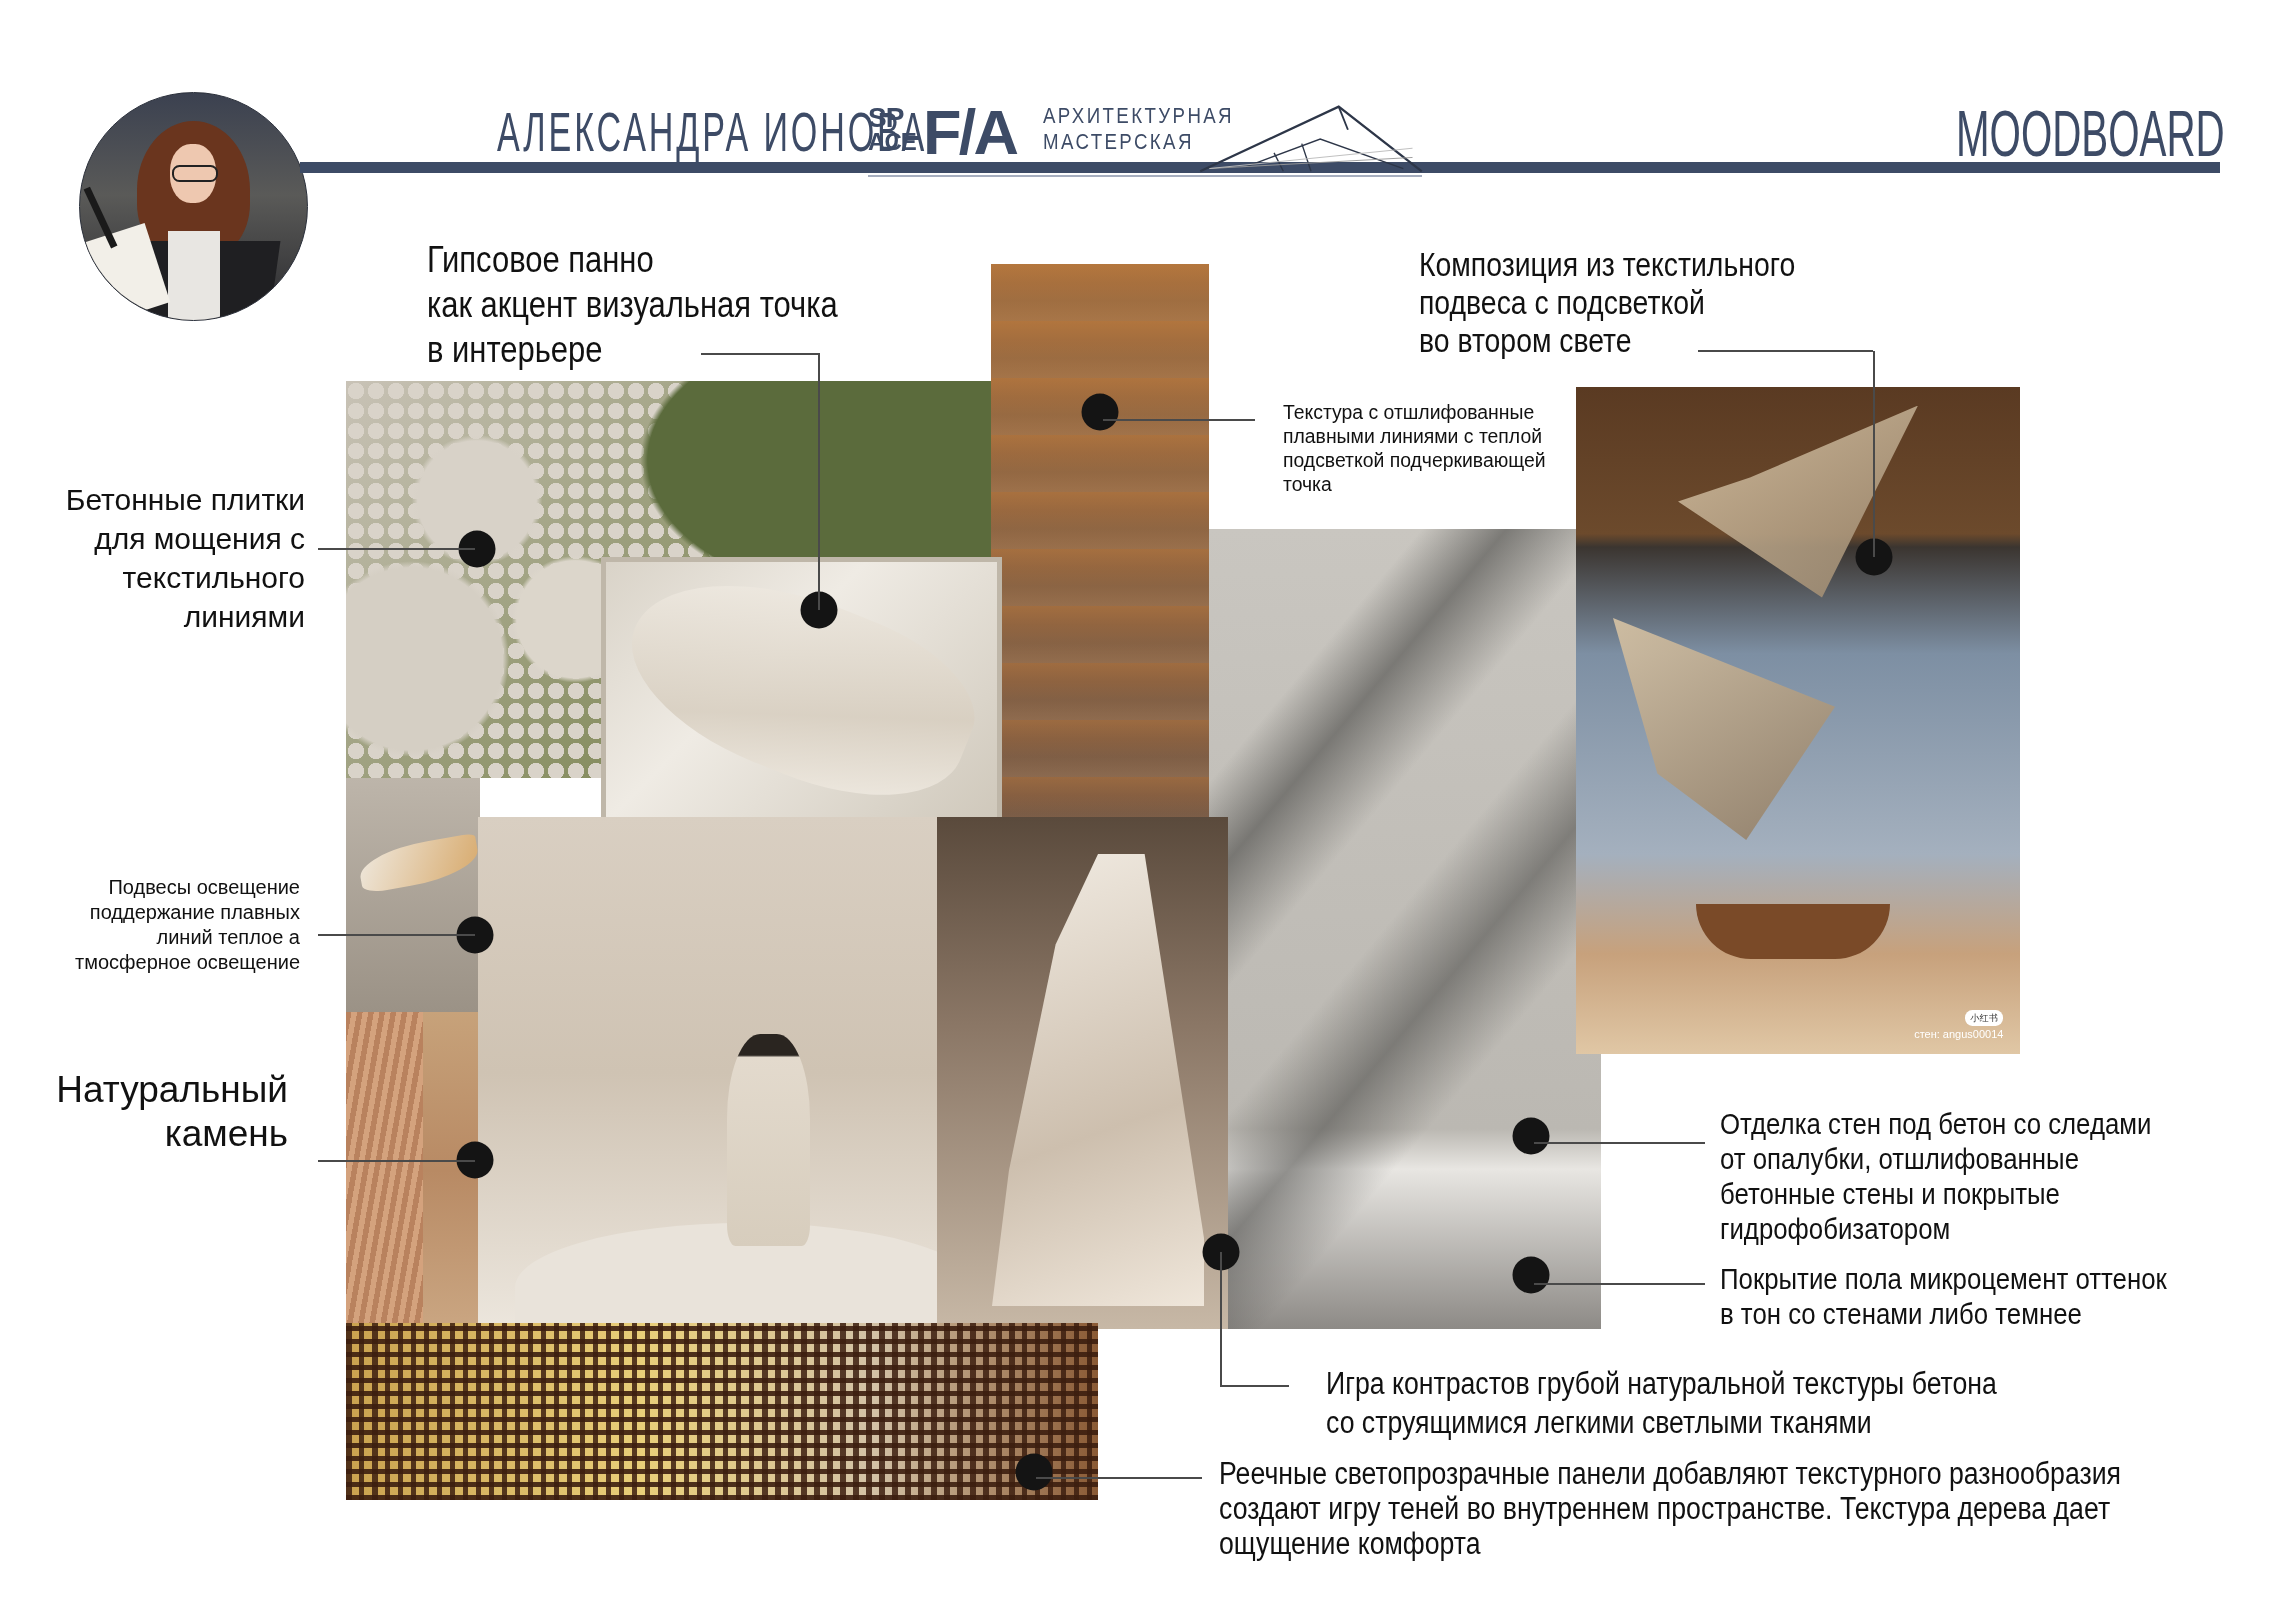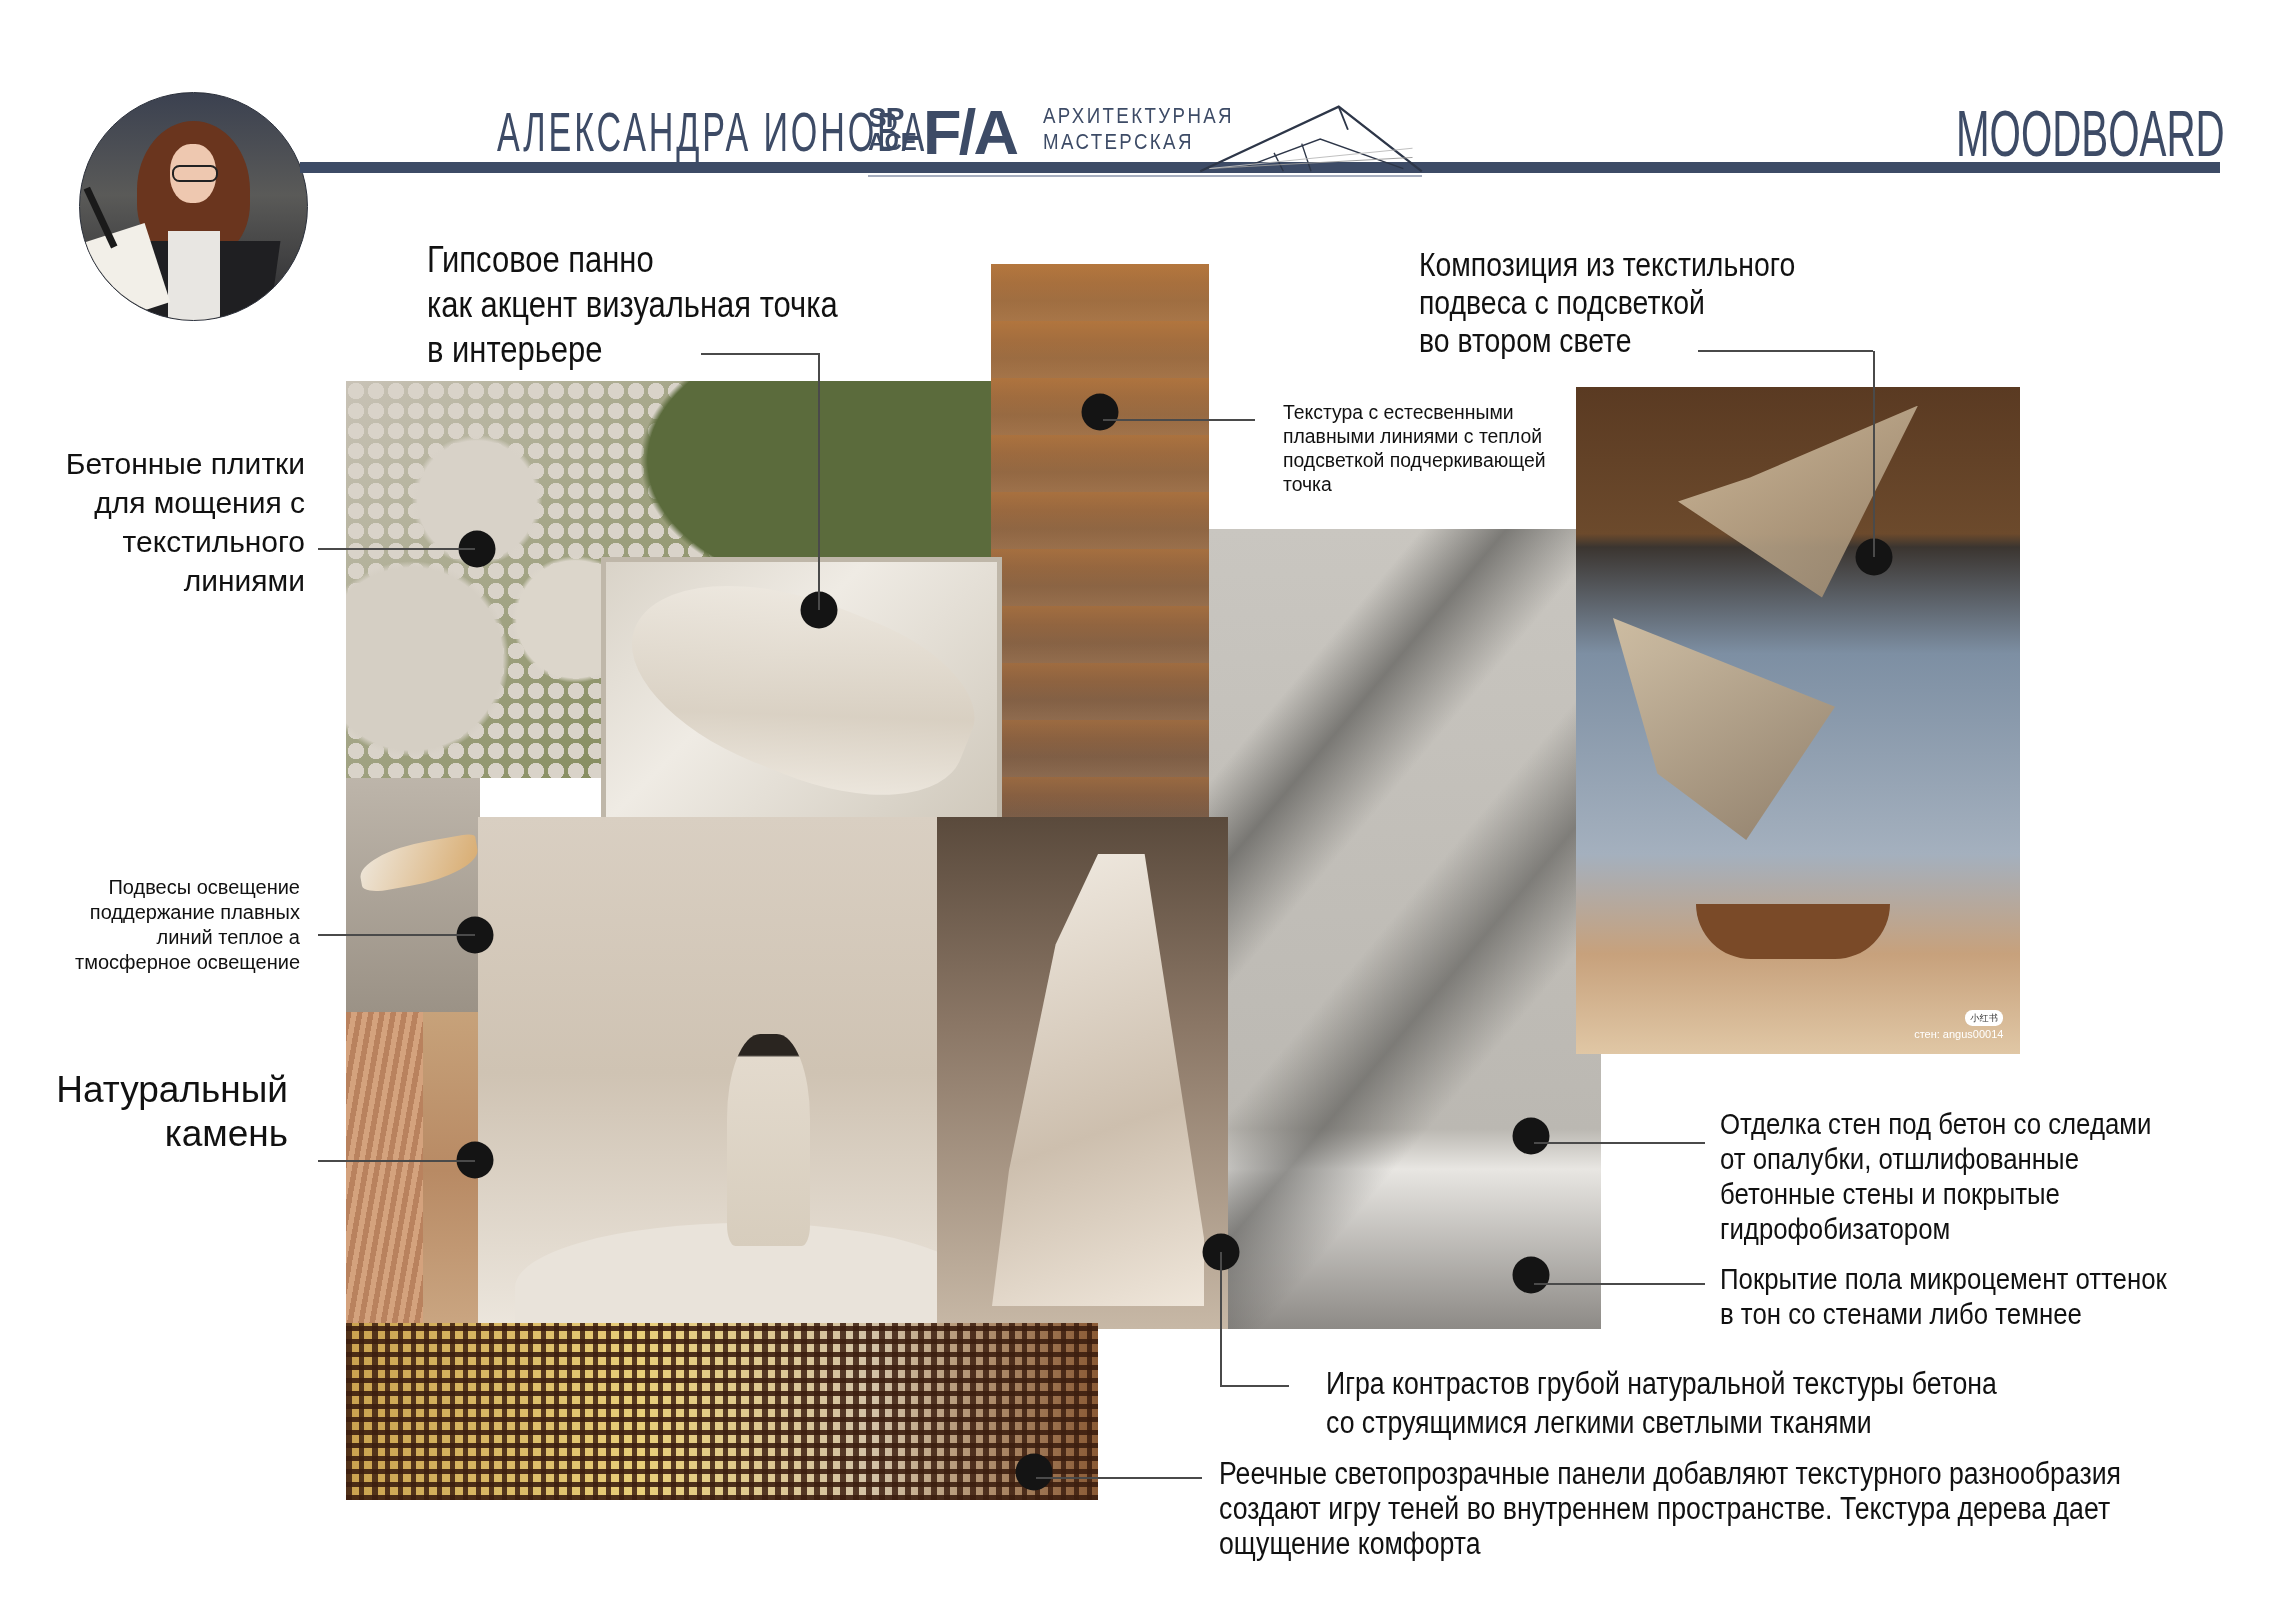--- a/index.html
+++ b/index.html
@@ -165,28 +165,28 @@
 <div class="line" style="left:1220px;top:1385px;width:69px;height:1.8px;"></div>
 
 <div class="dot" style="left:1034px;top:1472px;"></div>
 <div class="line" style="left:1036px;top:1477px;width:166px;height:1.8px;"></div>
 
 <div class="label narrow" style="left:427px;top:237px;font-size:36px;line-height:45px;">
   <div>Гипсовое панно</div>
   <div>как акцент визуальная точка</div>
   <div>в интерьере</div>
 </div>
-<div class="label r" style="left:0px;top:444px;width:305px;font-size:30px;line-height:39px;">
+<div class="label r" style="left:0px;top:480px;width:305px;font-size:30px;line-height:39px;">
   <div>Бетонные плитки</div>
   <div>для мощения с</div>
   <div>текстильного</div>
   <div>линиями</div>
 </div>
 <div class="label" style="left:1283px;top:400px;font-size:19.4px;line-height:24px;">
-  <div>Текстура с естесвенными</div>
+  <div>Текстура с отшлифованные</div>
   <div>плавными линиями с теплой</div>
   <div>подсветкой подчеркивающей</div>
   <div>точка</div>
 </div>
 <div class="label narrow" style="left:1419px;top:246px;font-size:33px;line-height:38px;">
   <div>Композиция из текстильного</div>
   <div>подвеса с подсветкой</div>
   <div>во втором свете</div>
 </div>
 <div class="label r" style="left:0px;top:875px;width:300px;font-size:20px;line-height:25px;">

